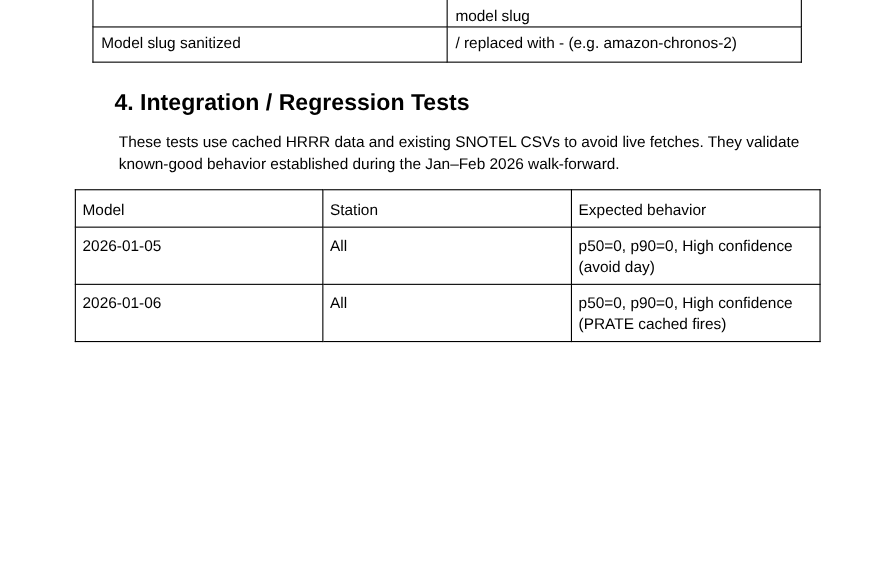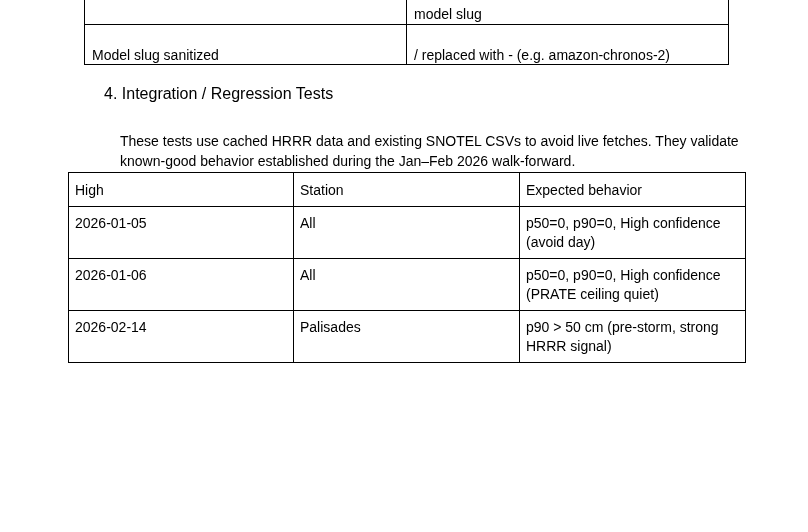--- a/index.html
+++ b/index.html
@@ -25,42 +25,42 @@
       font-size: 14px;
     }
     .prev-table td {
       border: 1px solid #000000;
       padding: 0 7px;
       vertical-align: top;
       line-height: 17px;
     }
     .prev-table tr.r1 td { height: 33px; padding-top: 0; }
     .prev-table tr.r1 td .txt { position: relative; top: 15px; }
-    .prev-table tr.r2 td { height: 32px; padding-top: 22px; box-sizing: border-box; }
+    .prev-table tr.r2 td { height: 32px; padding-top: 6px; box-sizing: border-box; }
     .prev-table col.c1 { width: 322px; }
     .prev-table col.c2 { width: 322px; }
 
     .heading {
       position: absolute;
       left: 104px;
       top: 81px;
-      font-size: 16px;
-      font-weight: normal;
+      font-size: 21px;
+      font-weight: bold;
       margin: 0;
       line-height: 26px;
       white-space: nowrap;
     }
     .para {
       position: absolute;
       left: 104px;
       top: 116px;
       width: 620px;
       font-size: 14px;
       line-height: 19.5px;
-      margin: 16px;
+      margin: 4px;
     }
 
     .tests-table {
       position: absolute;
       left: 68px;
       top: 172px;
       width: 677px;
       border-collapse: collapse;
       table-layout: fixed;
       font-size: 14px;
@@ -104,33 +104,28 @@
 <p class="para">These tests use cached HRRR data and existing SNOTEL CSVs to avoid live fetches. They validate known-good behavior established during the Jan–Feb 2026 walk-forward.</p>
 
 <table class="tests-table">
   <colgroup>
       <col class="c1">
       <col class="c2">
       <col class="c3">
     </colgroup>
   <tbody>
       <tr class="head">
-    <th>High</th>
+    <th>Model</th>
     <th>Station</th>
     <th>Expected behavior</th>
   </tr>
   <tr class="row">
     <td>2026-01-05</td>
     <td>All</td>
     <td>p50=0, p90=0, High confidence (avoid day)</td>
   </tr>
   <tr class="row">
     <td>2026-01-06</td>
     <td>All</td>
-    <td>p50=0, p90=0, High confidence (PRATE ceiling quiet)</td>
-  </tr>
-  <tr class="row">
-    <td>2026-02-14</td>
-    <td>Palisades</td>
-    <td>p90 &gt; 50 cm (pre-storm, strong HRRR signal)</td>
+    <td>p50=0, p90=0, High confidence (PRATE cached fires)</td>
   </tr>
 </tbody>
   </table>
 
 </body></html>

